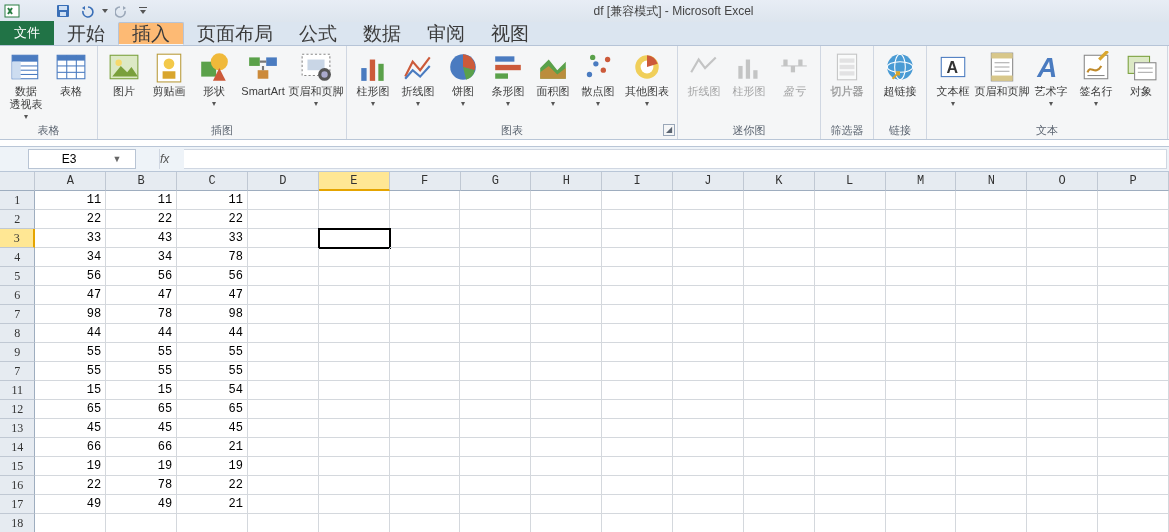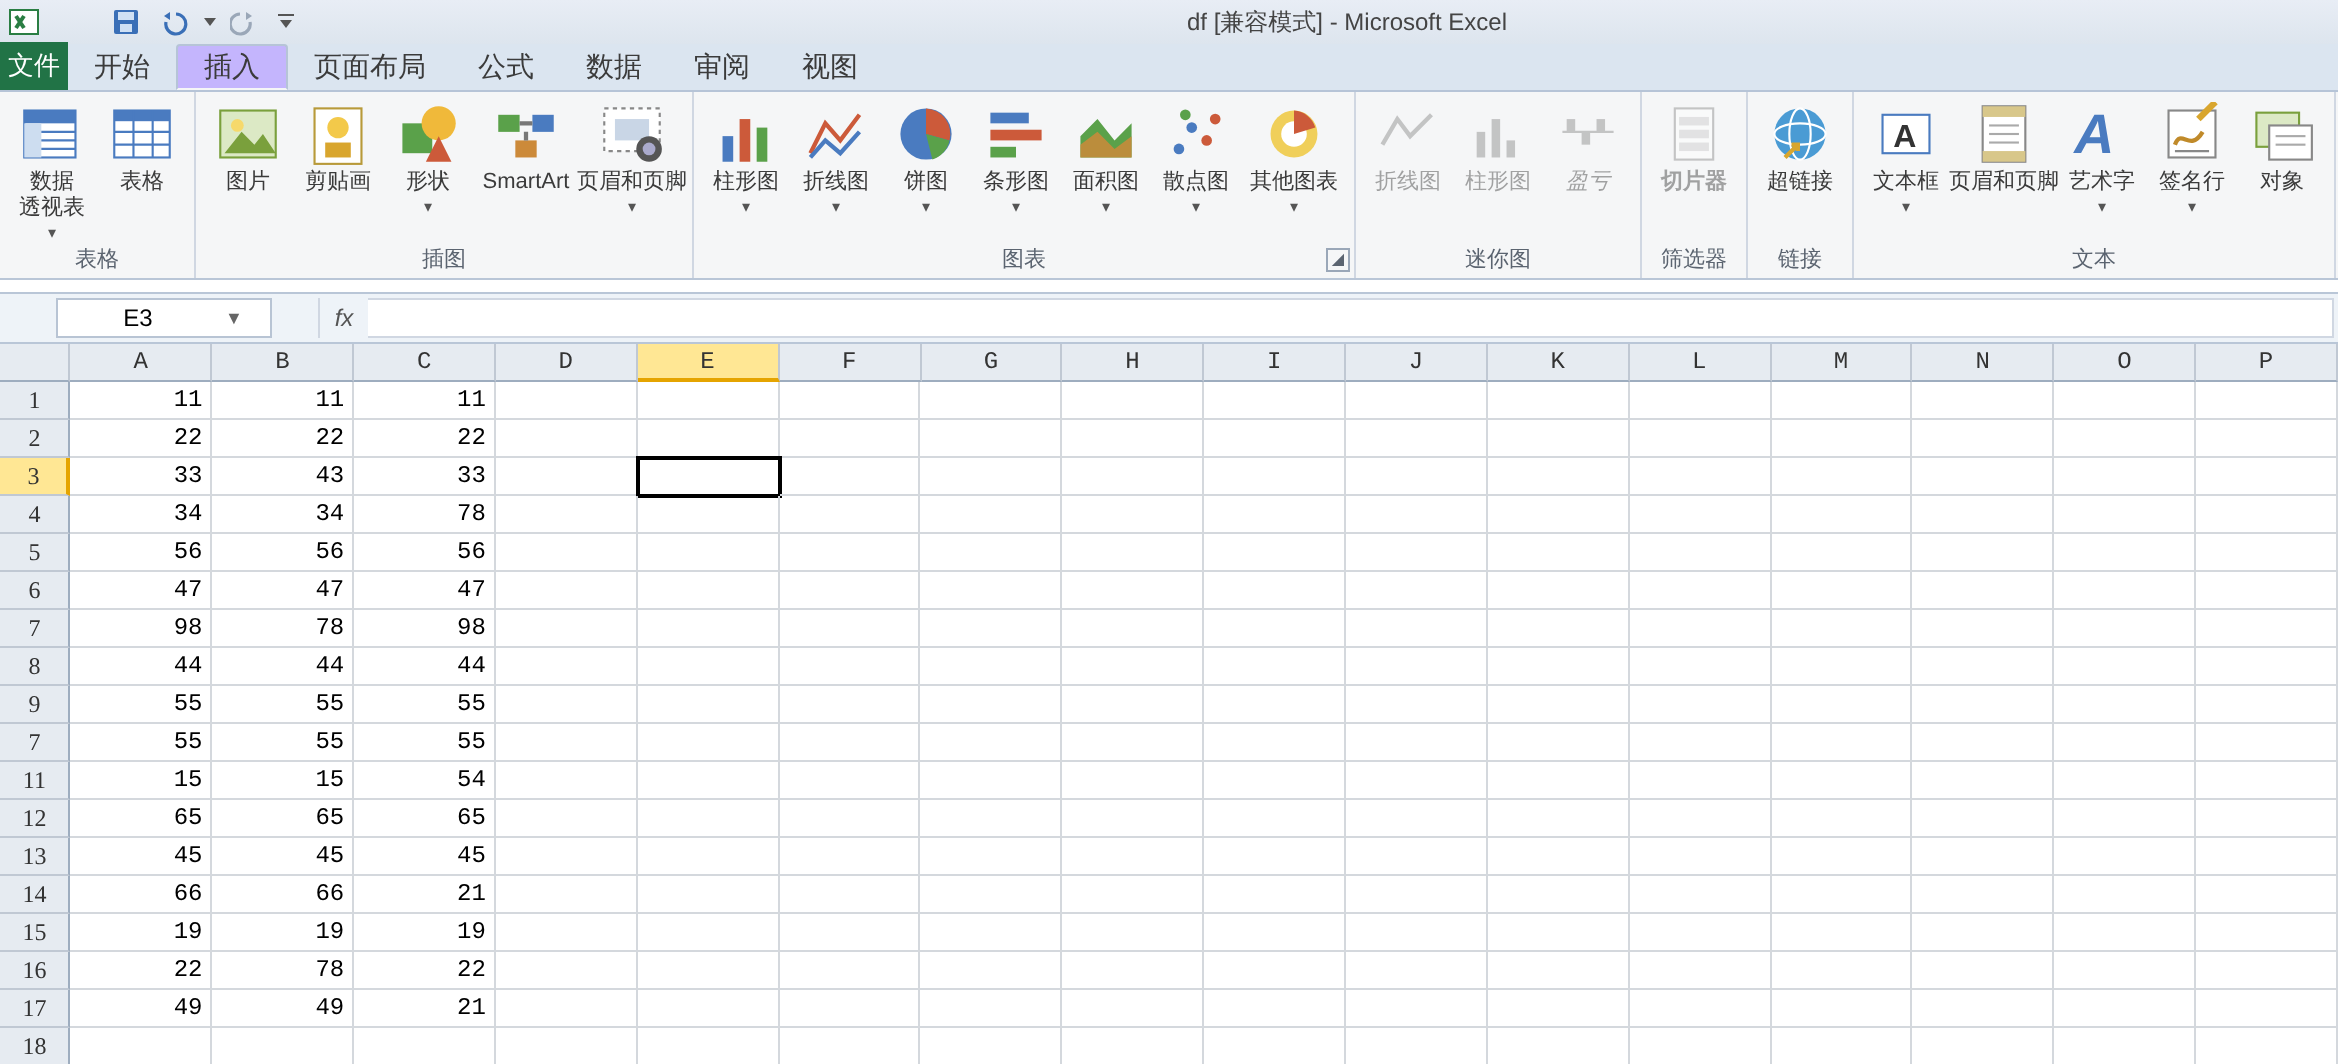--- a/index.html
+++ b/index.html
@@ -7,23 +7,23 @@
   
   
   .title-bar { height: 22px; background: linear-gradient(#e8edf5, #dde5ee); display: flex; align-items: center; gap: 28px; }
   .excel-icon { width: 16px; height: 16px; margin: 0 4px; }
   .qa-toolbar { display: flex; align-items: center; gap: 2px; }
   .qa-btn { width: 22px; height: 20px; display: flex; align-items: center; justify-content: center; cursor: pointer; }
   .title-center { flex: 1; text-align: center; color: #444; font-size: 12px; }
   
   
   .ribbon-tabs { height: 24px; background: #dbe5f0; display: flex; align-items: flex-end; border-bottom: 1px solid #b6c4d7; }
-  .file-tab { background: #217346; color: #fff; padding: 4px 4px; font-size: 13px; height: 24px; display:flex;align-items:center;}
-  .tab { padding: 3px 13px; color: #3b3b3b; cursor: pointer; font-size: 14px; height:23px; display:flex; align-items:center;}
-  .tab.active { background: #c4b5fd; border: 1px solid #b6c4d7; border-bottom: 1px solid #f5f6f7; margin-bottom: -1px; border-radius: 2px 2px 0 0;}
+  .file-tab { background: #217346; color: #fff; padding: 4px 14px; font-size: 13px; height: 24px; display:flex;align-items:center;}
+  .tab { padding: 3px 13px; color: #3b3b3b; cursor: pointer; font-size: 19px; height:23px; display:flex; align-items:center;}
+  .tab.active { background: #fdba74; border: 1px solid #b6c4d7; border-bottom: 1px solid #f5f6f7; margin-bottom: -1px; border-radius: 2px 2px 0 0;}
   
   
   .ribbon { height: 94px; background: #f5f6f7; border-bottom: 1px solid #b9c6d7; display: flex; }
   .rgroup { border-right: 1px solid #d0d7e2; display:flex; flex-direction:column; }
   .rgroup-body { flex:1; display:flex; align-items:flex-start; padding: 3px 4px 0 4px; gap:1px;}
   .rgroup-label { text-align: center; font-size: 11px; color: #5b6470; height: 16px; line-height:14px; position:relative;}
   .rgroup-label .launcher { position:absolute; right:2px; top:1px; width:12px;height:12px; border:1px solid #9aa7b8; font-size:8px; line-height:10px; color:#5b6470;}
   .rbig { width: 44px; display:flex; flex-direction:column; align-items:center; cursor:pointer; padding-top:2px;}
   .rbig .ico { width:32px; height:32px; margin-bottom:2px;}
   .rbig .lbl { font-size:11px; color:#3b3b3b; text-align:center; line-height:13px; white-space:pre;}
@@ -32,21 +32,21 @@
   
   .sep-gap{height:6px;}
   
   
   .formula-area { height: 26px; border-bottom: 1px solid #b9c6d7; border-top:1px solid #b9c6d7; display:flex; background:#eef3f8;}
   .name-box { width: 108px; border-right:1px solid #b9c6d7; display:flex; align-items:center; background:#fff; margin:2px 0 2px 28px; border:1px solid #b8c4d4;}
   .name-box input { border:none; width:80px; text-align:center; font-size:12px; outline:none; }
   .name-box .dd { width:16px; text-align:center; color:#666; font-size:9px;}
   .fx-wrap{display:flex;align-items:center; margin:2px 0; }
   .fx-btn{width:24px;text-align:center;color:#777;font-size:9px; border-right:1px solid #d0d7e2; height:20px; line-height:20px;}
-  .fx-label{width:24px;text-align:center;font-style:italic;color:#555;}
+  .fx-label{width:24px;font-style:italic;color:#555;}
   .formula-input{flex:1; border:none; background:#fff; margin:2px 2px 2px 0; border:1px solid #d0d7e2; border-left:none; padding-left:4px;}
   
   
   .grid-wrap{position:relative;}
   .col-headers{display:flex; height:19px;}
   .corner{width:36px; background:#e6ebf1; border-right:1px solid #c0c8d3; border-bottom:1px solid #9eadbf;}
   .col-h{width:72px; background:#e6ebf1; border-right:1px solid #c0c8d3; border-bottom:1px solid #9eadbf; text-align:center; font-size:12px; color:#333; font-family:"Courier New",monospace; line-height:18px;}
   .col-h.sel{background:#ffe794; border-bottom:2px solid #e5a400;}
   .rows{}
   .row{display:flex; height:19px;}

